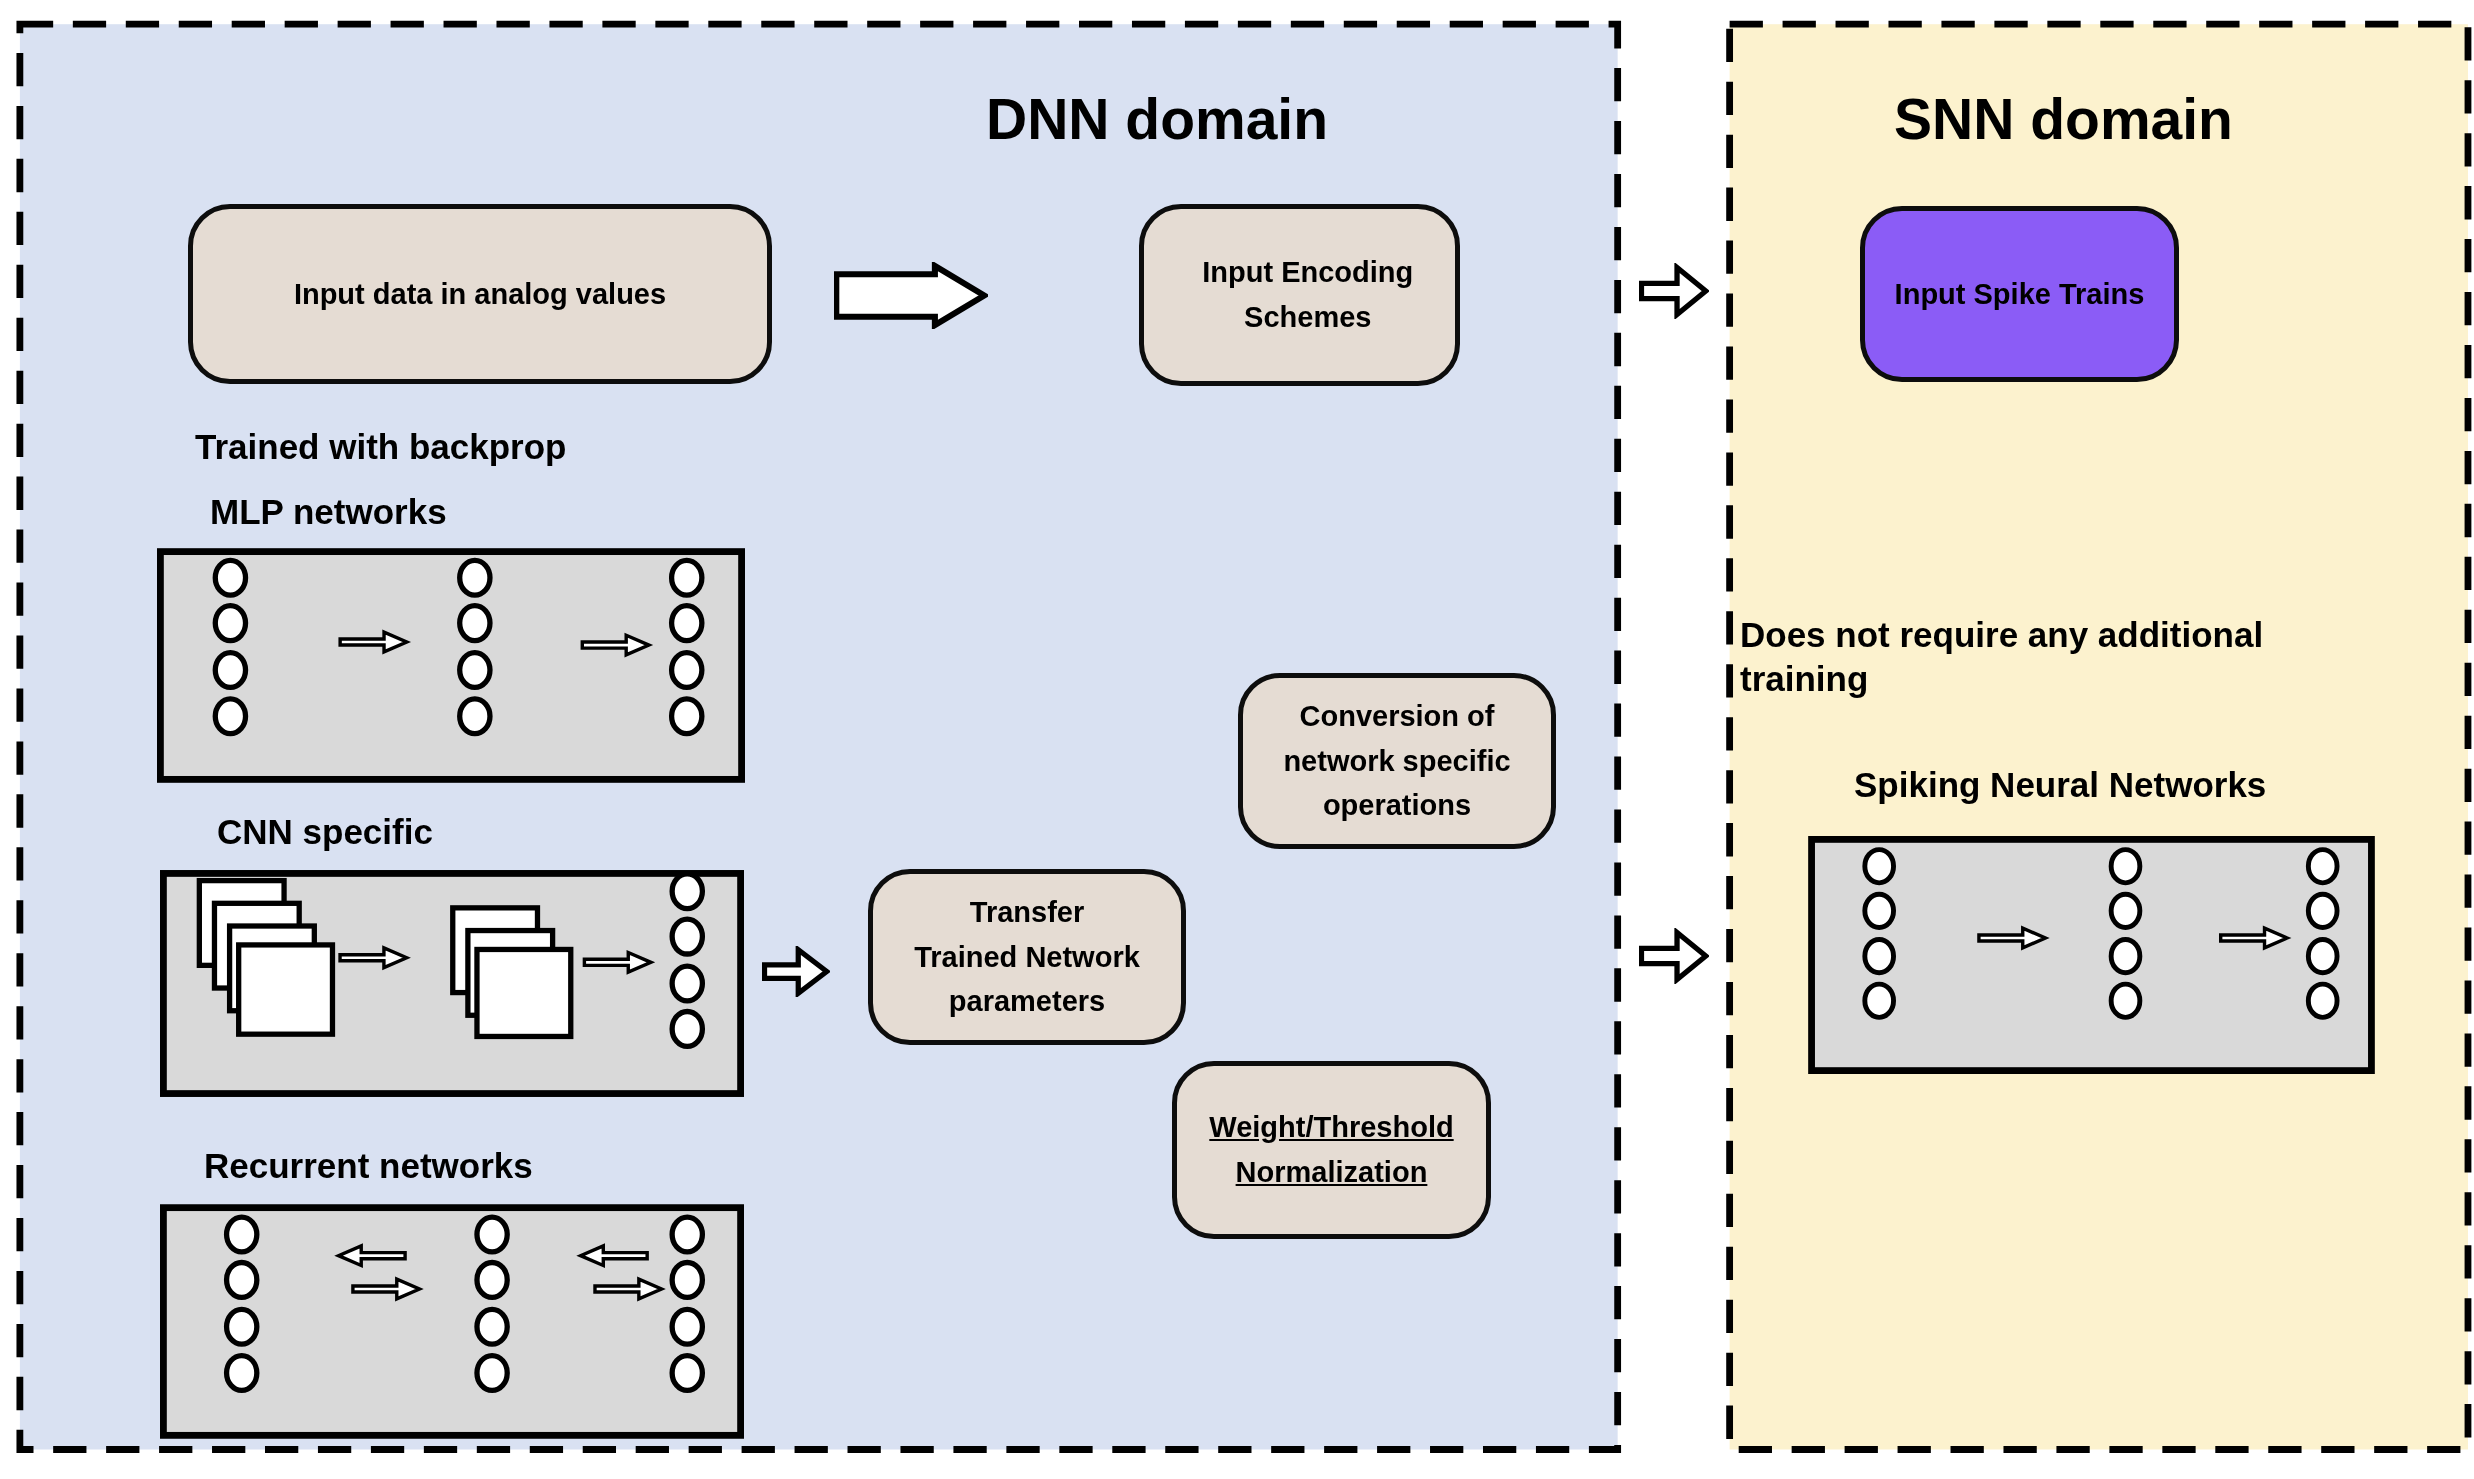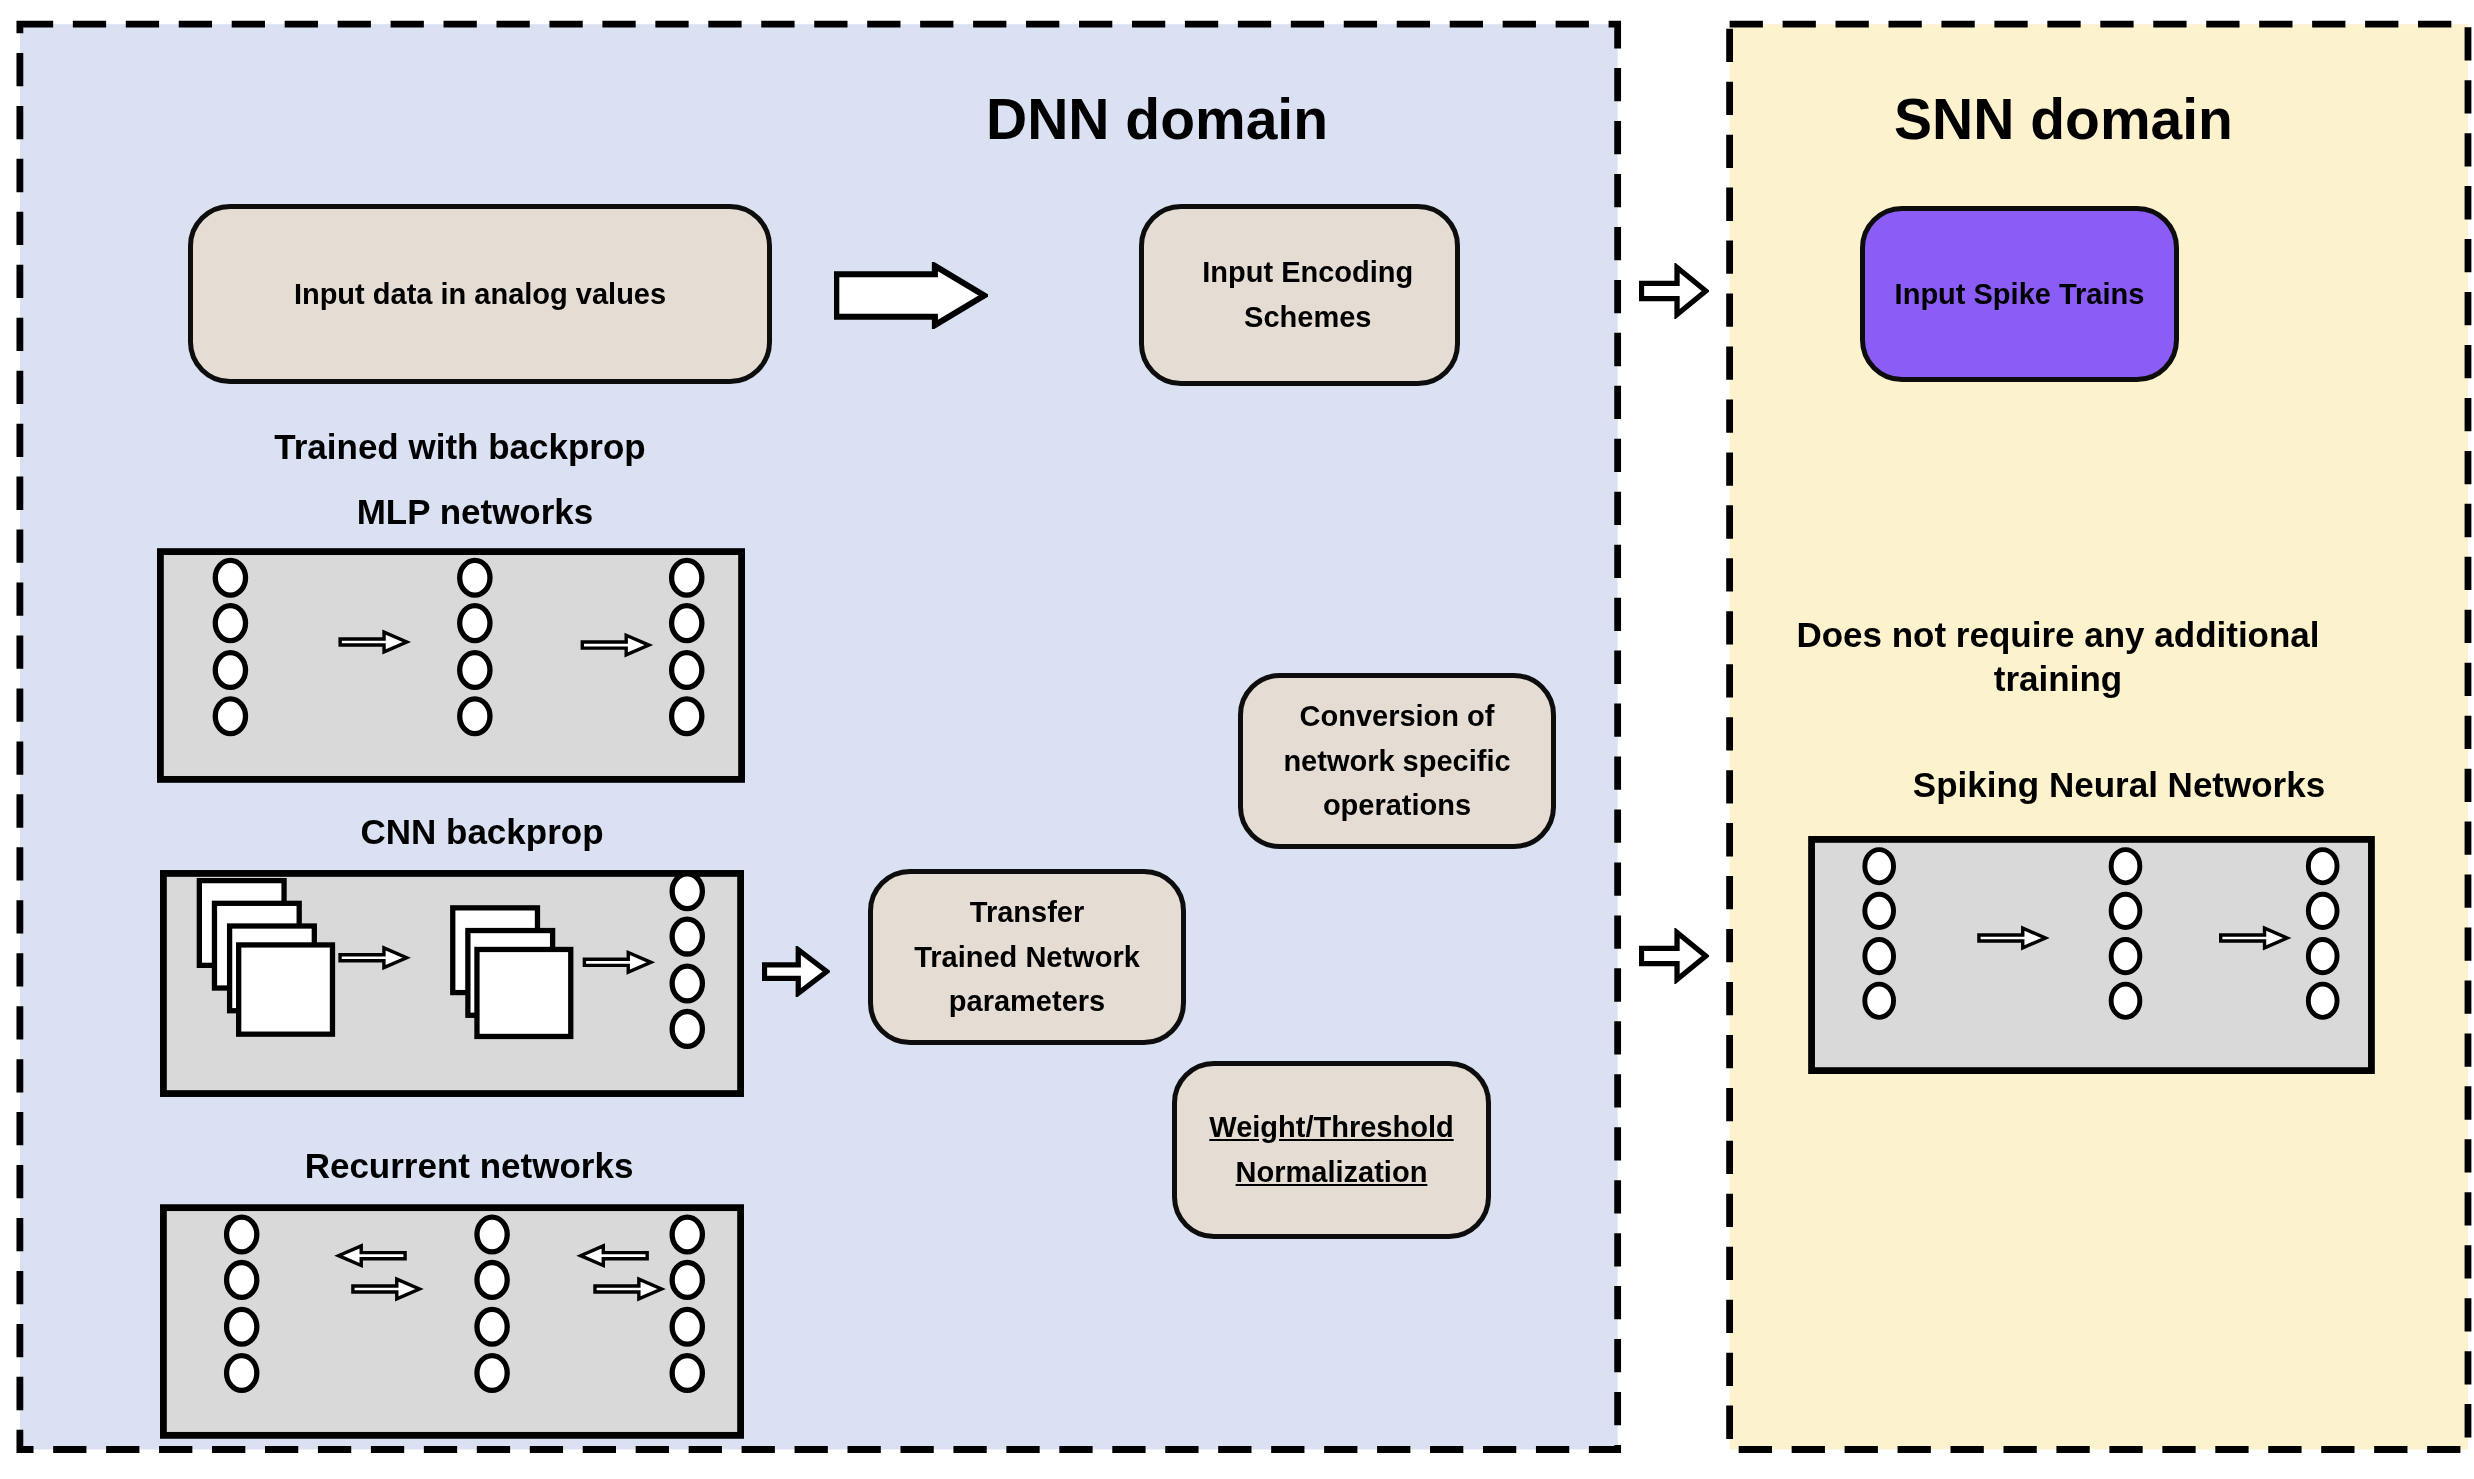--- a/index.html
+++ b/index.html
@@ -1,21 +1,21 @@
 <!DOCTYPE html>
 <html style="font-size:12px"><head>
 <meta charset="utf-8">
 <style>
   html,body{margin:0;padding:0;background:#ffffff;}
   .canvas{position:relative;width:2475px;height:1479px;background:#ffffff;overflow:hidden;
           font-family:"Liberation Sans","DejaVu Sans",sans-serif;color:#000;}
   .abs{position:absolute;}
   svg{display:block;}
   .title{font-size:57px;font-weight:bold;text-align:center;line-height:68px;color:#000;}
-  .lbl{font-size:35px;font-weight:bold;text-align:center;line-height:44px;white-space:pre-line;}
+  .lbl{font-size:35px;font-weight:bold;line-height:44px;white-space:pre-line;}
   .rbox{position:absolute;border:5.3px solid #0d0d0d;border-radius:42px;
         display:flex;align-items:center;justify-content:center;text-align:center;
         font-size:29px;font-weight:bold;line-height:1.55;box-sizing:border-box;padding:4.5px;}
   .rbox span{white-space:pre-line;}
   .tan{background:#E5DCD3;}
   .peach{background:#8b5cf6;}
 </style>
 </head>
 <body>
 
@@ -70,21 +70,21 @@
     <g fill="#FFFFFF" stroke="#000000" stroke-width="7">
       <ellipse cx="700" cy="39" rx="20" ry="23"></ellipse>
         <ellipse cx="700" cy="99" rx="20" ry="23"></ellipse>
       <ellipse cx="700" cy="161" rx="20" ry="23"></ellipse>
         <ellipse cx="700" cy="222" rx="20" ry="23"></ellipse>
     </g>
     <path transform="translate(240,108)" d="M2 12 H60 V3 L90 16 L60 29 V20 H2 Z" fill="#FFFFFF" stroke="#000000" stroke-width="4.5"></path>
     <path transform="translate(560,112)" d="M2 12 H60 V3 L90 16 L60 29 V20 H2 Z" fill="#FFFFFF" stroke="#000000" stroke-width="4.5"></path>
   </svg>
 
-  <div class="abs lbl" style="left:217px;top:810px;width:530px;">CNN backprop</div>
+  <div class="abs lbl" style="left:217px;top:810px;width:530px;">CNN specific</div>
 
   <svg class="abs" style="left:160px;top:870px" width="584" height="227" viewBox="0 0 772 300">
     <rect x="4.5" y="4.5" width="763" height="291" fill="#D9D9D9" stroke="#000000" stroke-width="9"></rect>
     <g fill="#FFFFFF" stroke="#000000" stroke-width="7">
       <rect x="52" y="14" width="112" height="112"></rect>
       <rect x="72" y="44" width="112" height="112"></rect>
       <rect x="92" y="74" width="112" height="112"></rect>
       <rect x="104" y="99" width="124" height="118"></rect>
     </g>
     <path transform="translate(236,100)" d="M2 12 H60 V3 L90 16 L60 29 V20 H2 Z" fill="#FFFFFF" stroke="#000000" stroke-width="4.5"></path>

